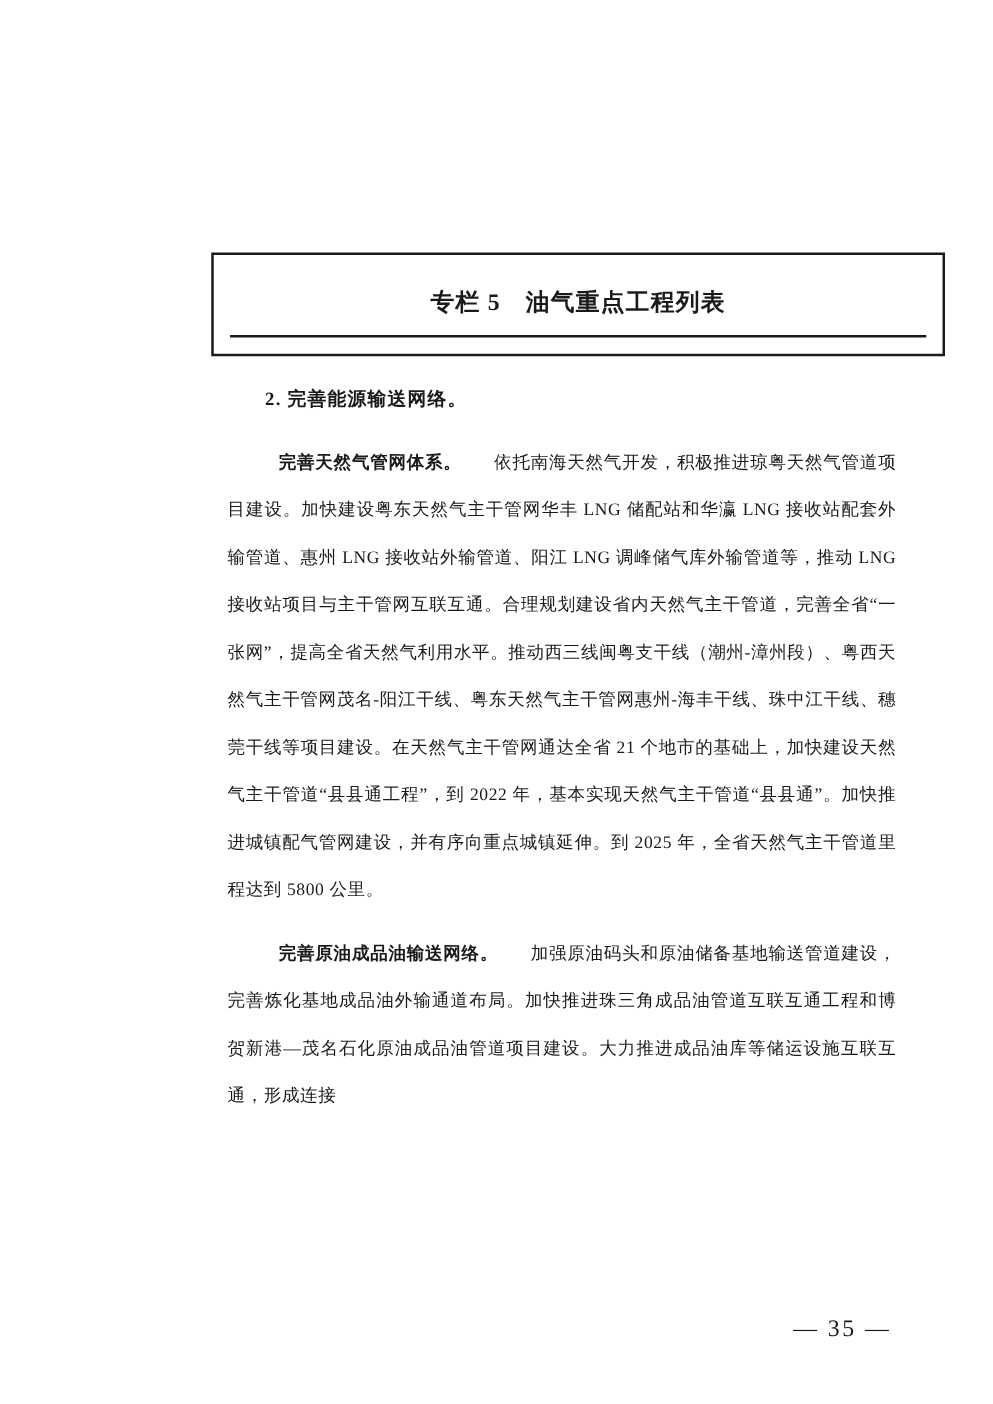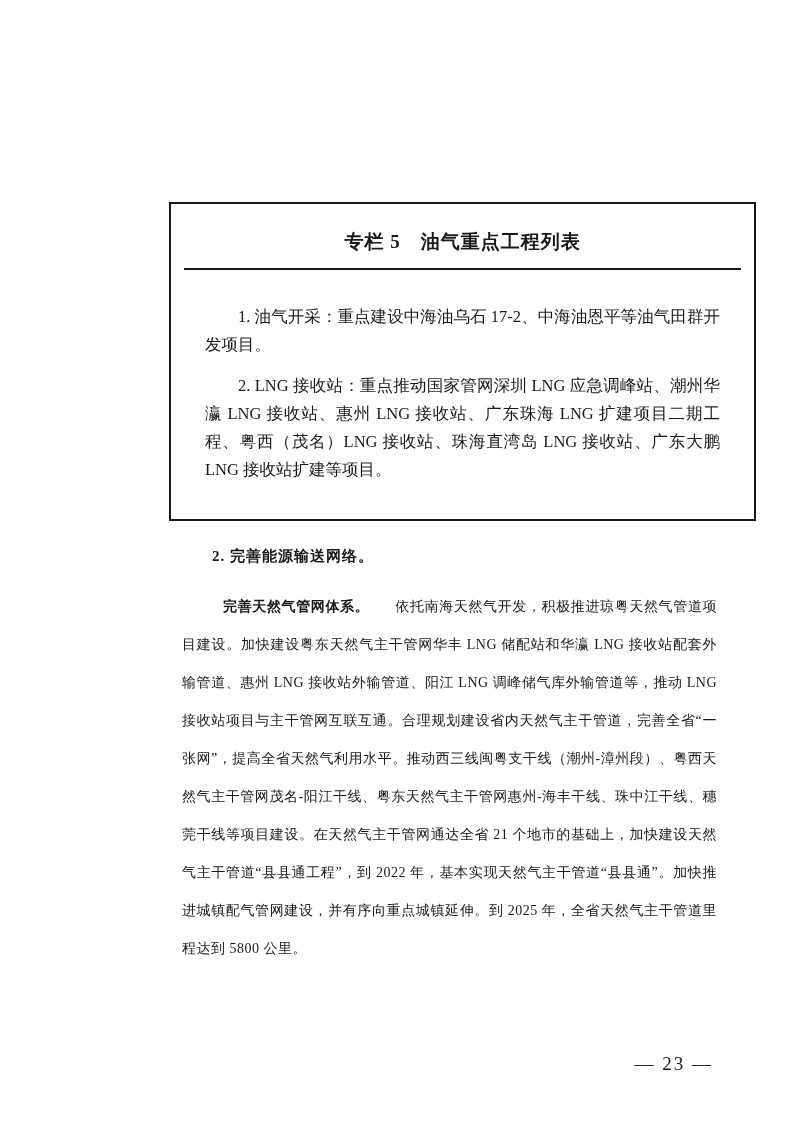--- a/index.html
+++ b/index.html
@@ -77,29 +77,26 @@
   }
 </style>
 </head>
 <body>
 
 <div class="page">
   <div class="content">
 
     <div class="callout">
       <div class="callout-title">专栏 5　油气重点工程列表</div>
-      <div class="callout-body">
-        <p>1. 油气开采：重点建设中海油乌石 17-2、中海油恩平等油气田群开发项目。</p>
-        <p>2. LNG 接收站：重点推动国家管网深圳 LNG 应急调峰站、潮州华瀛 LNG 接收站、惠州 LNG 接收站、广东珠海 LNG 扩建项目二期工程、粤西（茂名）LNG 接收站、珠海直湾岛 LNG 接收站、广东大鹏 LNG 接收站扩建等项目。</p>
-      </div>
     </div>
 
     <div class="body-text">
       <p class="section-heading">2. 完善能源输送网络。</p>
 
       <p class="para"><span class="lead">完善天然气管网体系。</span><span>依托南海天然气开发，积极推进琼粤天然气管道项目建设。加快建设粤东天然气主干管网华丰 LNG 储配站和华瀛 LNG 接收站配套外输管道、惠州 LNG 接收站外输管道、阳江 LNG 调峰储气库外输管道等，推动 LNG 接收站项目与主干管网互联互通。合理规划建设省内天然气主干管道，完善全省“一张网”，提高全省天然气利用水平。推动西三线闽粤支干线（潮州-漳州段）、粤西天然气主干管网茂名-阳江干线、粤东天然气主干管网惠州-海丰干线、珠中江干线、穗莞干线等项目建设。在天然气主干管网通达全省 21 个地市的基础上，加快建设天然气主干管道“县县通工程”，到 2022 年，基本实现天然气主干管道“县县通”。加快推进城镇配气管网建设，并有序向重点城镇延伸。到 2025 年，全省天然气主干管道里程达到 5800 公里。</span></p>
 
+      <p class="para"><span class="lead">完善原油成品油输送网络。</span><span>加强原油码头和原油储备基地输送管道建设，完善炼化基地成品油外输通道布局。加快推进珠三角成品油管道互联互通工程和博贺新港—茂名石化原油成品油管道项目建设。大力推进成品油库等储运设施互联互通，形成连接</span></p>
     </div>
 
   </div>
 
-  <div class="page-number">— 23 —</div>
+  <div class="page-number">— 35 —</div>
 </div>
 
 </body></html>

